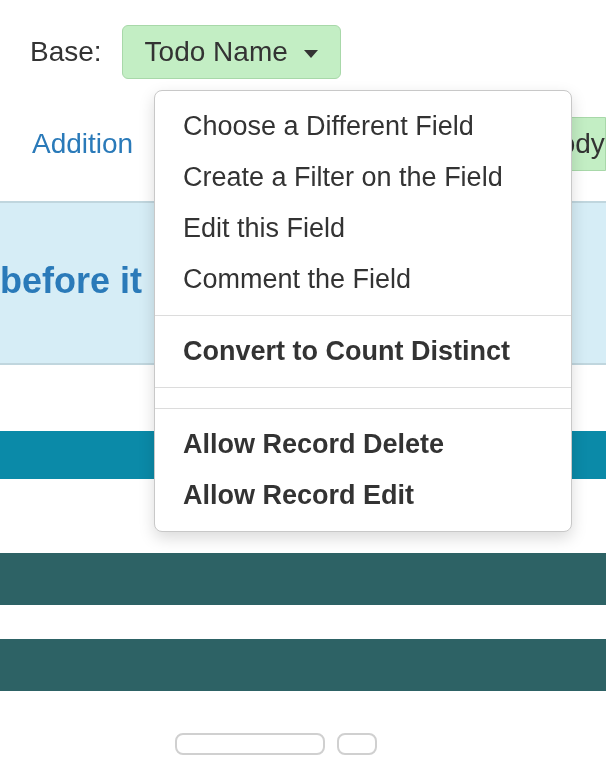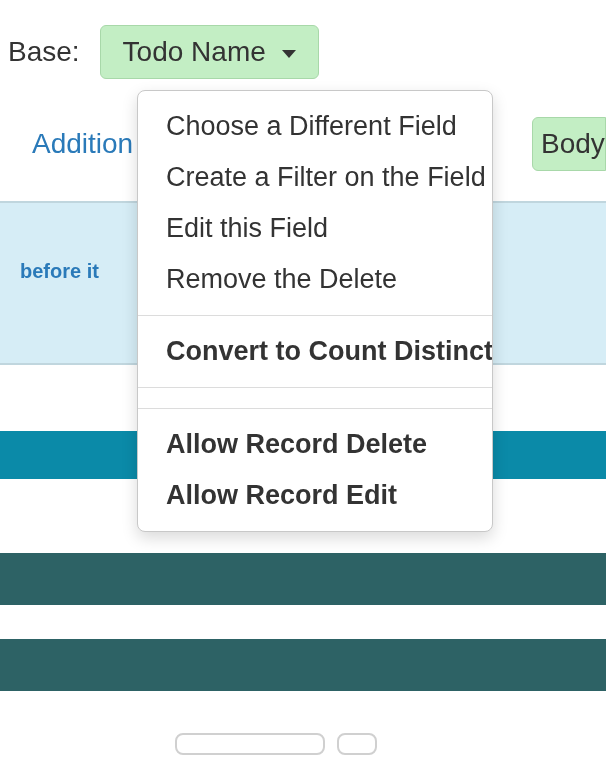--- a/index.html
+++ b/index.html
@@ -18,20 +18,21 @@
     }
     .top-row {
       display: flex;
       align-items: center;
       padding: 25px 8px 20px 8px;
       gap: 20px;
     }
     .base-label {
       color: #333;
       font-size: 28px;
+      margin-left: 22px;
     }
     .field-button {
       background: #c3eec4;
       border: 1px solid #a8d8a9;
       border-radius: 6px;
       padding: 10px 22px;
       font-size: 28px;
       color: #333;
       display: flex;
       align-items: center;
@@ -74,23 +75,22 @@
       height: 164px;
       background: #d6edf6;
       border-top: 2px solid #c0d6de;
       border-bottom: 2px solid #c0d6de;
     }
     .before-it-text {
       position: absolute;
       left: 0;
       top: 260px;
       color: #2a7ab9;
-      font-size: 20px;
+      font-size: 36px;
       font-weight: 700;
-      padding-left: 20px;
     }
     .teal-bar-1 {
       position: absolute;
       left: 0;
       top: 431px;
       width: 606px;
       height: 48px;
       background: #0b8aa8;
     }
     .dark-teal-bar-1 {
@@ -104,23 +104,23 @@
     .dark-teal-bar-2 {
       position: absolute;
       left: 0;
       top: 639px;
       width: 606px;
       height: 52px;
       background: #2d6265;
     }
     .dropdown-menu {
       position: absolute;
-      left: 137px;
+      left: 154px;
       top: 90px;
-      width: 356px;
+      width: 418px;
       background: #fff;
       border: 1px solid #c8c8c8;
       border-radius: 8px;
       box-shadow: 0 6px 16px rgba(0,0,0,0.15);
       overflow: hidden;
     }
     .menu-group {
       padding: 10px 0;
     }
     .menu-group + .menu-group {
@@ -179,21 +179,21 @@
 <div class="bottom-stubs">
   <div class="stub"></div>
   <div class="stub small"></div>
 </div>
 
 <div class="dropdown-menu">
   <div class="menu-group">
     <div class="menu-item">Choose a Different Field</div>
     <div class="menu-item">Create a Filter on the Field</div>
     <div class="menu-item">Edit this Field</div>
-    <div class="menu-item">Remove the Delete</div>
+    <div class="menu-item">Comment the Field</div>
   </div>
   <div class="menu-group">
     <div class="menu-item">Convert to Count Distinct</div>
   </div>
   <div class="menu-group">
   </div>
   <div class="menu-group">
     <div class="menu-item">Allow Record Delete</div>
     <div class="menu-item">Allow Record Edit</div>
   </div>

